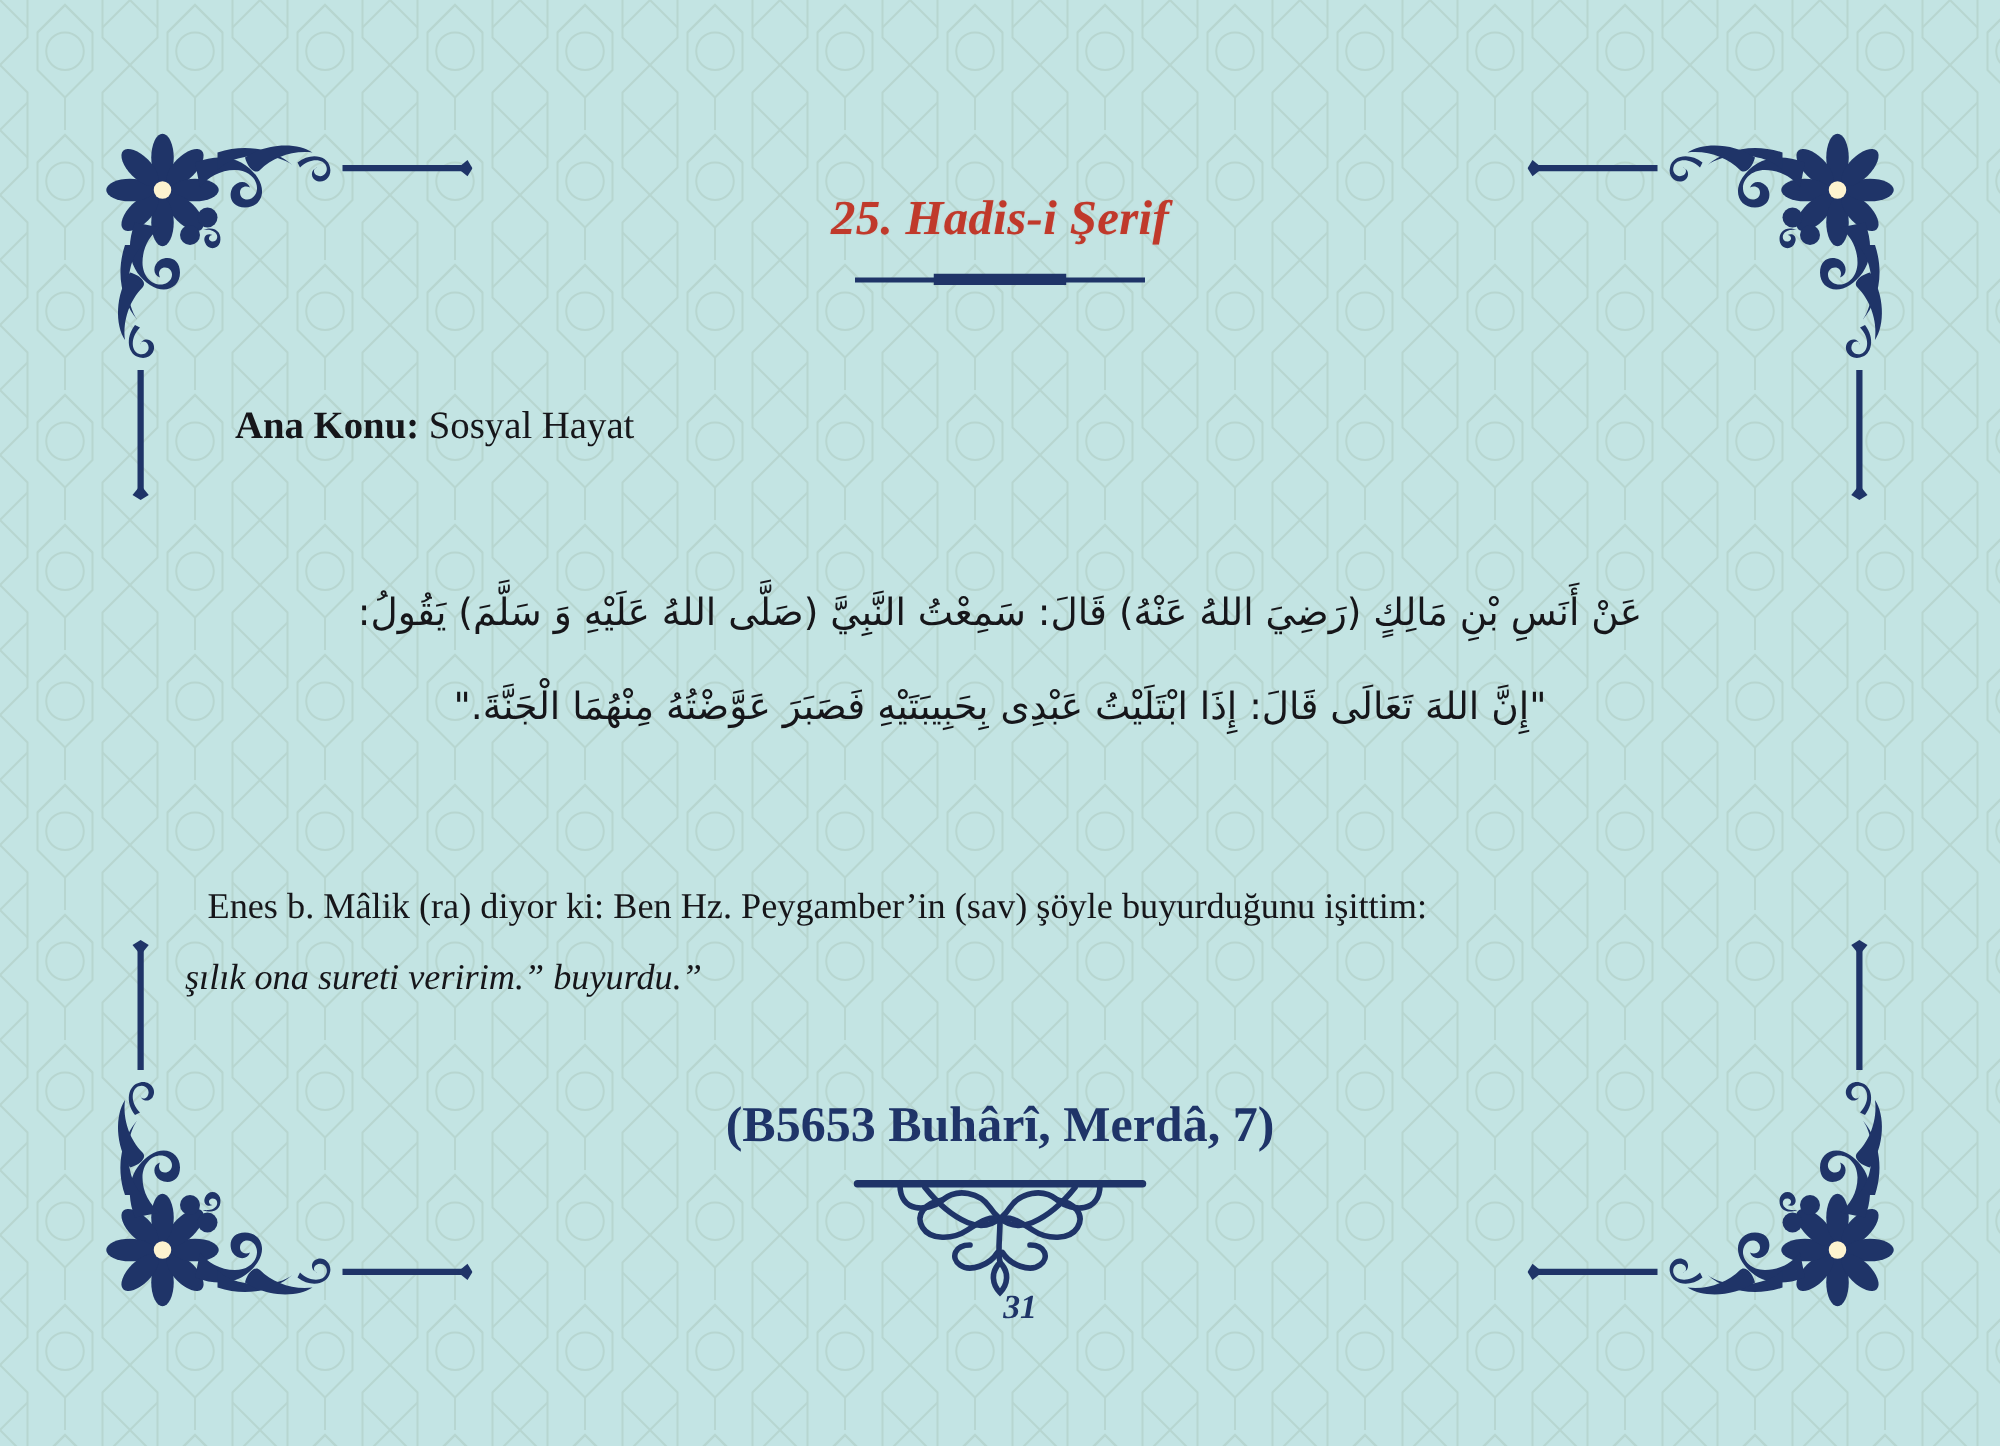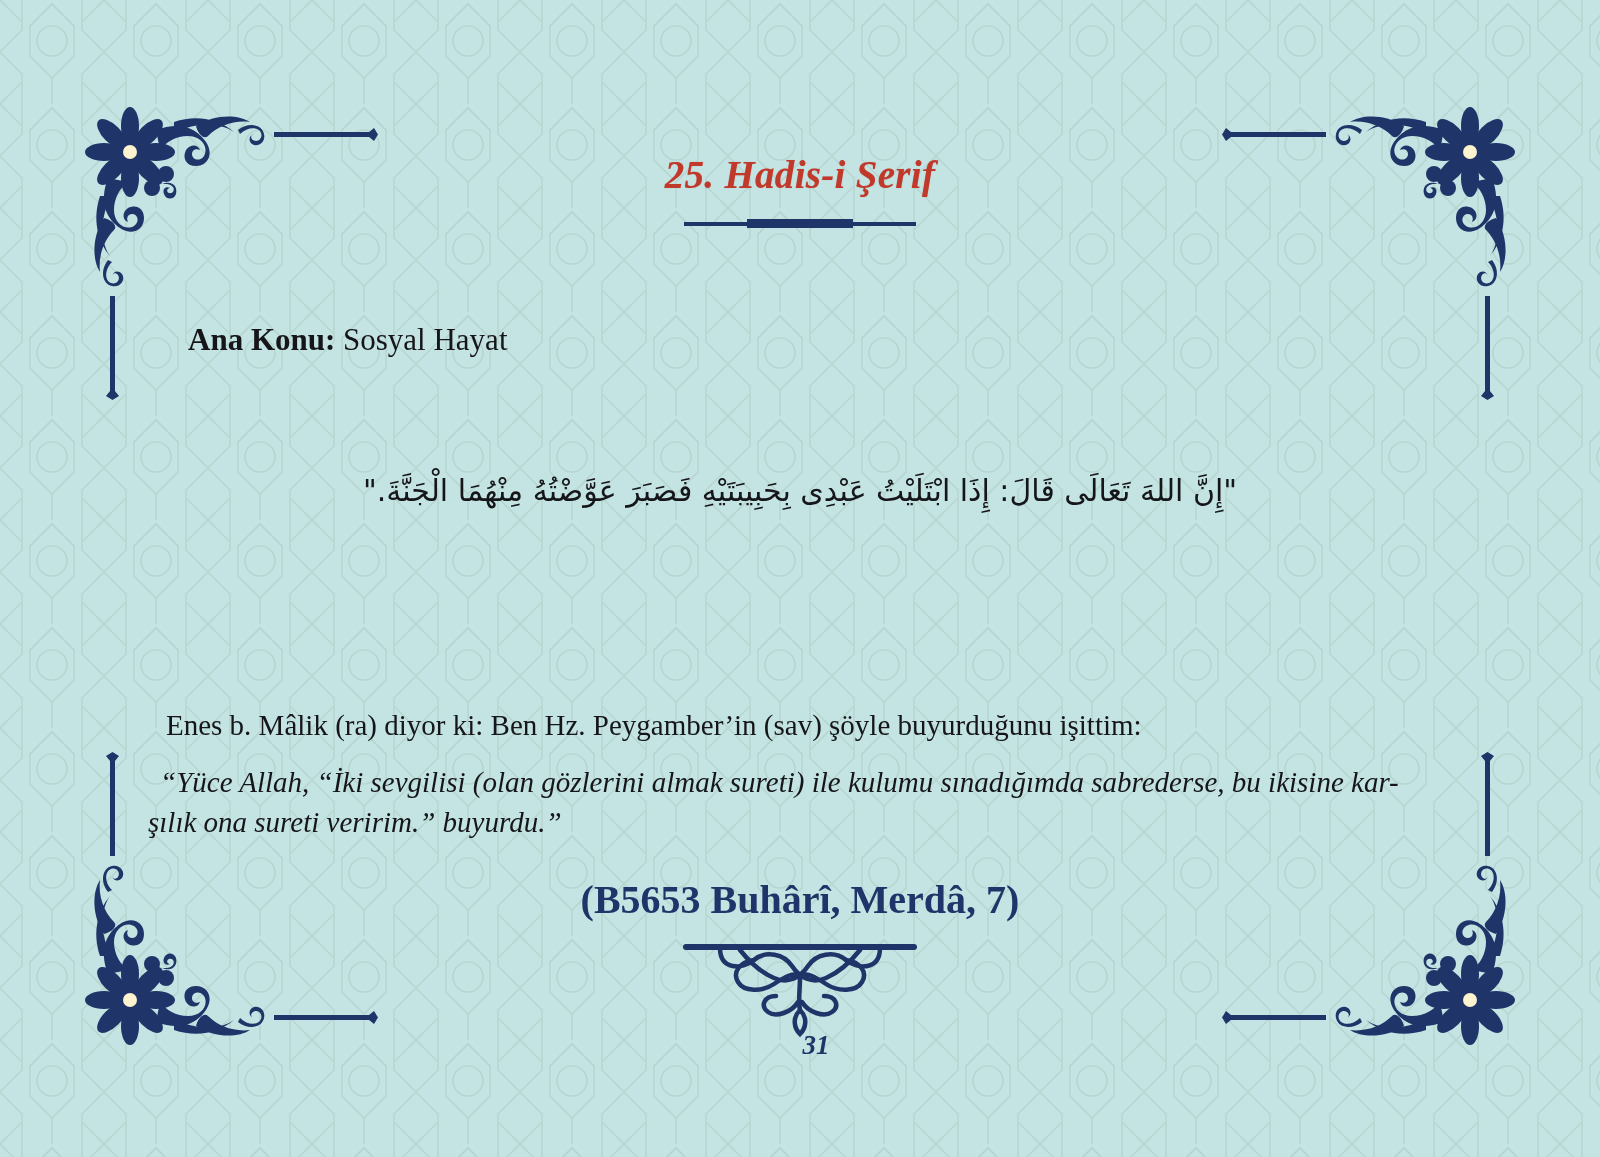--- a/index.html
+++ b/index.html
@@ -368,26 +368,26 @@
   </div>
 
   <div class="subjects">
     <div class="subject-line">
       <span class="subject-label">Ana Konu:</span>
       <span class="subject-value">Sosyal Hayat</span>
     </div>
   </div>
 
   <div class="arabic-block">
+    <p class="arabic-line">عَنْ أَنَسِ بْنِ مَالِكٍ (رَضِيَ اللهُ عَنْهُ) قَالَ: سَمِعْتُ النَّبِيَّ (صَلَّى اللهُ عَلَيْهِ وَ سَلَّمَ) يَقُولُ:</p>
     <p class="arabic-line">"إِنَّ اللهَ تَعَالَى قَالَ: إِذَا ابْتَلَيْتُ عَبْدِى بِحَبِيبَتَيْهِ فَصَبَرَ عَوَّضْتُهُ مِنْهُمَا الْجَنَّةَ."</p>
   </div>
 
   <div class="translation">
     <p class="trans-intro">Enes b. Mâlik (ra) diyor ki: Ben Hz. Peygamber’in (sav) şöyle buyurduğunu işittim:</p>
-    <p class="trans-quote">“Yüce Allah, “İki sevgilisi (olan gözlerini almak sureti) ile kulumu sınadığımda sabrederse, bu ikisine kar-</p>
     <p class="trans-quote cont">şılık ona sureti veririm.” buyurdu.”</p>
   </div>
 
   <div class="citation">(B5653 Buhârî, Merdâ, 7)</div>
 
   <svg class="bottom-ornament" viewBox="0 0 240 100">
     <g fill="none" stroke="#1f3468" stroke-width="4.5" stroke-linecap="round">
       <line x1="6" y1="7" x2="234" y2="7" stroke-width="6"></line>
       <path d="M40 8 C40 30 62 30 74 20 C86 10 104 14 112 26 C120 38 132 44 146 38
                C160 32 172 20 180 10"></path>

